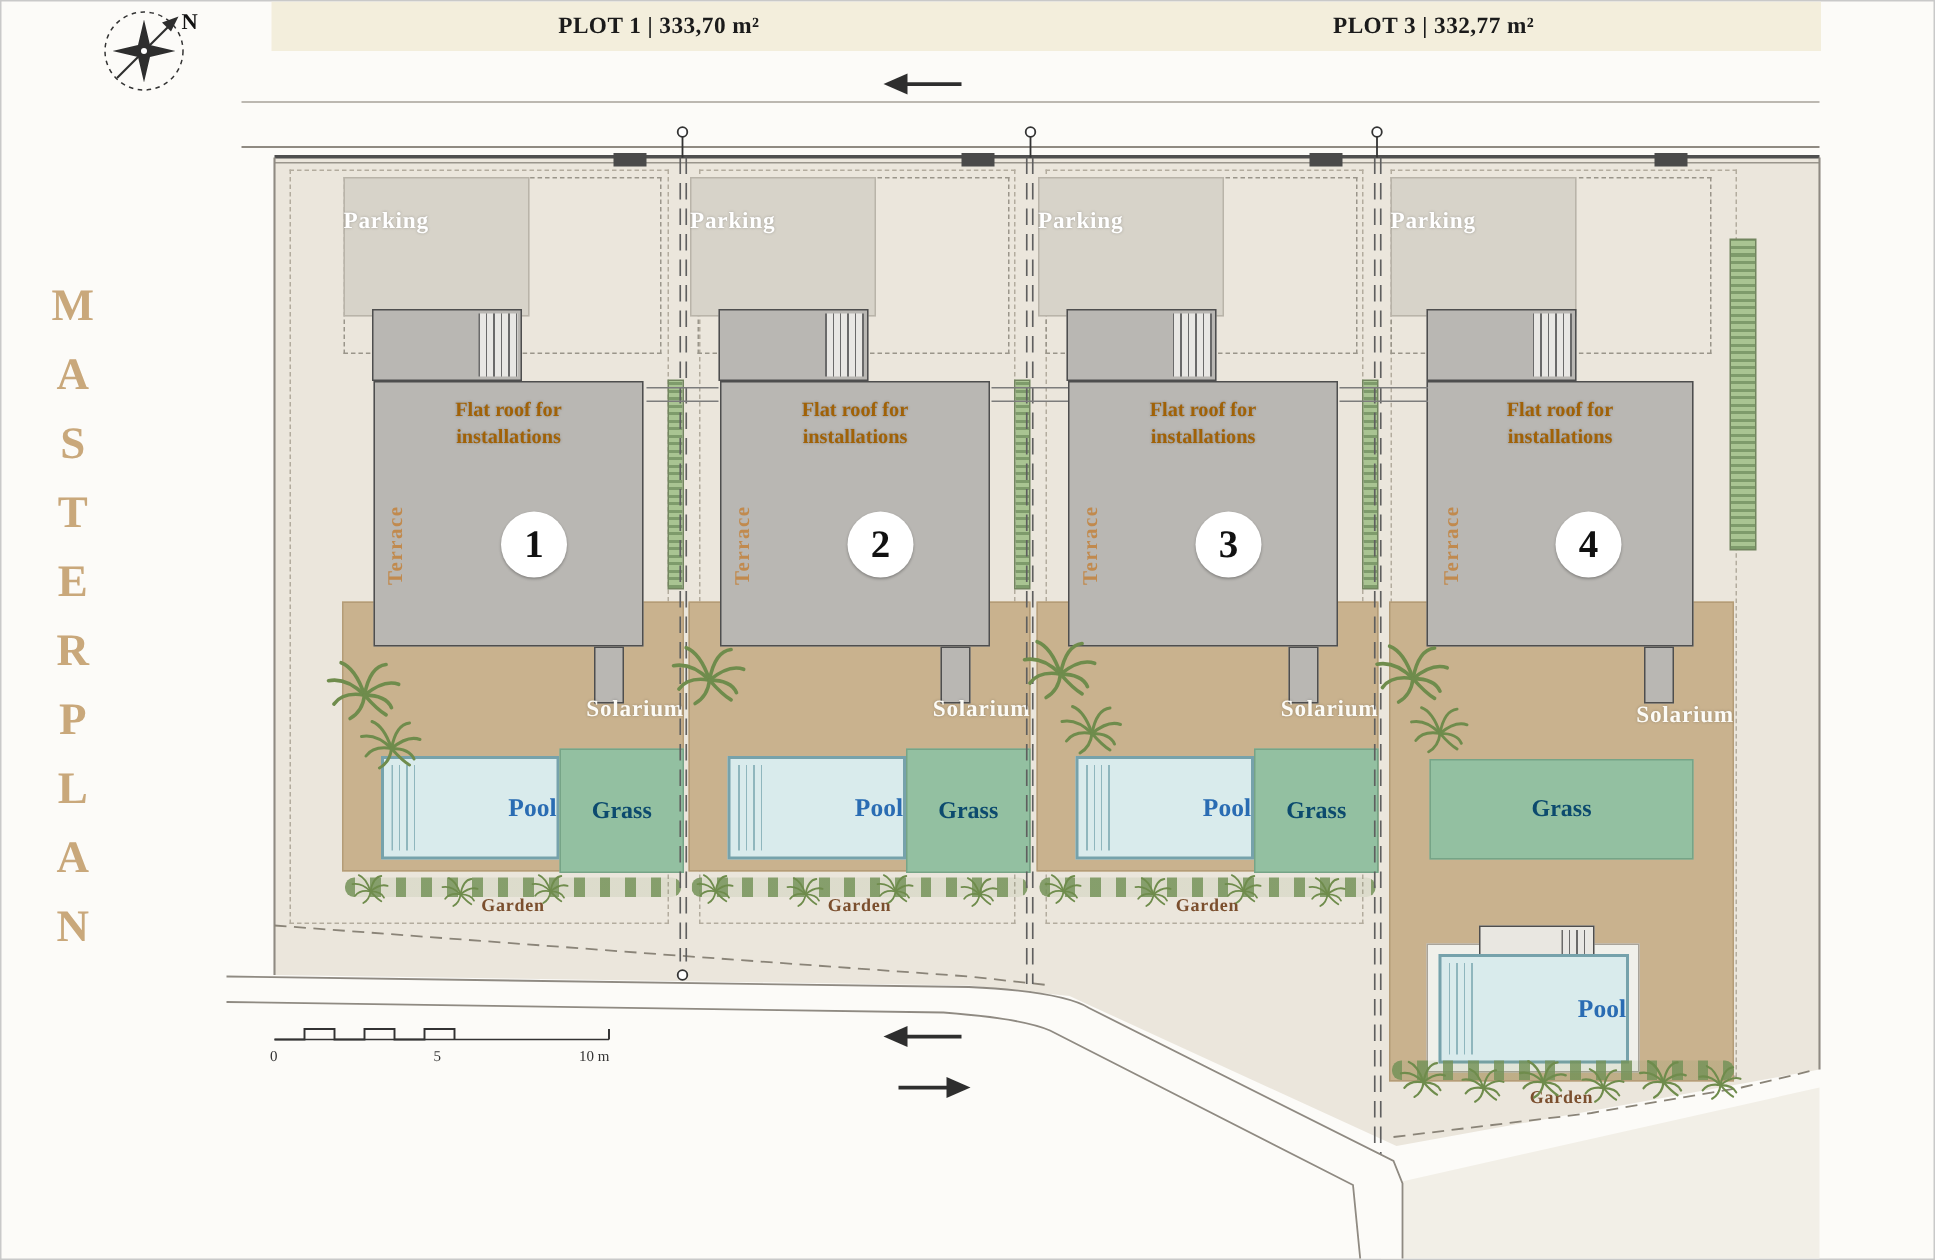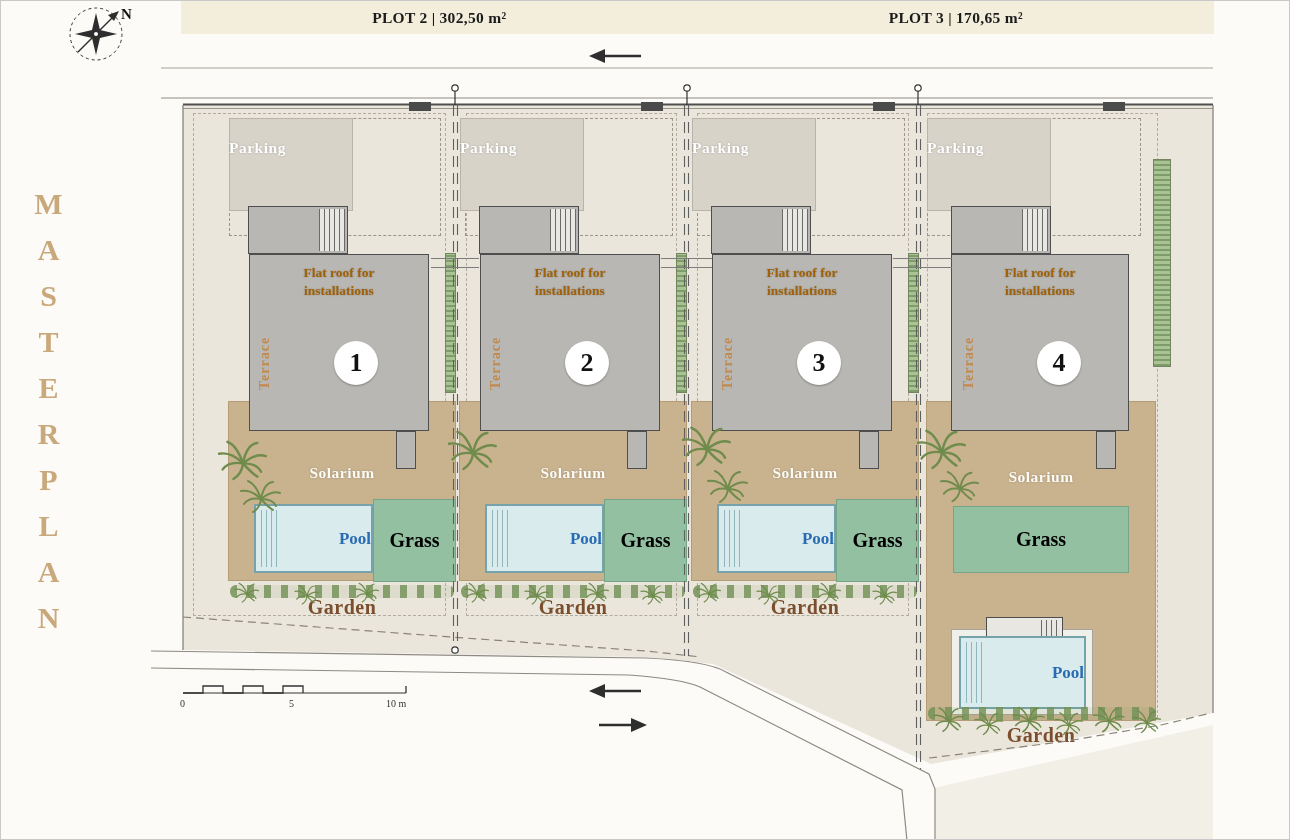--- a/index.html
+++ b/index.html
@@ -21,67 +21,67 @@
 .plot4 .setback{left:8px;right:56px;bottom:48px}
 .parking-dash{right:14px;width:208px;top:12px;height:118px;border:1px dashed #9a958a}
 .plot1 .parking-dash{right:15px;width:212px}
 .plot4 .parking-dash{right:73px;width:214px}
 .driveway{right:103px;width:124px;top:12px;height:93px;background:#d7d3c9;border:1px solid #b9b4a9}
 .plot4 .driveway{right:163px}
 .parking-label{right:103px;width:124px;top:33px;text-align:left;color:#fff;font-weight:700;font-size:15.5px;letter-spacing:.5px;text-shadow:0 0 2px rgba(0,0,0,.25)}
 .plot4 .parking-label{right:163px}
 .solarium{right:0;width:228px;top:295px;height:180px;background:#c9b28e;border:1px solid #b49c77}
 .plot4 .solarium{right:58px;width:230px;height:320px}
-.solarium-label{right:0;width:228px;top:358px;text-align:center;color:#fcfbf6;font-weight:700;font-size:15.5px;letter-spacing:.5px;text-shadow:0 0 2px rgba(0,0,0,.25)}
+.solarium-label{right:0;width:228px;top:358px;text-align:right;color:#fcfbf6;font-weight:700;font-size:15.5px;letter-spacing:.5px;text-shadow:0 0 2px rgba(0,0,0,.25)}
 .plot4 .solarium-label{right:58px;width:230px;top:362px}
 .hedge-row{right:2px;width:224px;top:479px;height:13px;background:repeating-linear-gradient(90deg,rgba(116,146,88,.85) 0 7px,rgba(116,146,88,.12) 7px 17px);border-radius:6px}
 .plot4 .hedge-row{right:58px;width:228px;top:601px}
 .pool{right:83px;width:119px;top:398px;height:69px;background:#d9ebec;border:2px solid #76a2ab;display:flex;align-items:center;justify-content:flex-end}
 .pool::before{content:"";position:absolute;left:5px;top:4px;bottom:4px;width:16px;background:repeating-linear-gradient(90deg,#8fb6bd 0 1px,transparent 1px 5px)}
 .plot4 .pool{right:128px;width:127px;top:530px;height:73px}
 .pool-txt{color:#2a6cb3;font-weight:700;font-size:17px}
 .grass{right:0;width:83px;top:393px;height:83px;background:#93c0a1;border:1px solid #76a487;display:flex;align-items:center;justify-content:center}
 .plot4 .grass{right:85px;width:176px;top:400px;height:67px}
-.grass-txt{color:#000000;font-weight:700;font-size:20px}
+.grass-txt{color:#0c4a6e;font-weight:700;font-size:16px}
 .bld-top{right:108px;width:100px;top:100px;height:48px;background:#b9b7b3;border:1.6px solid #4e4e4e}
 .plot4 .bld-top{right:163px}
 .stairs{position:absolute;right:2px;top:2px;bottom:2px;width:26px;background:repeating-linear-gradient(90deg,#6a6a6a 0 1px,#e8e7e4 1px 5px)}
 .bld-main{right:27px;width:180px;top:148px;height:177px;background:#b9b7b3;border:1.6px solid #4e4e4e}
 .plot4 .bld-main{right:85px;width:178px}
 .foot{right:40px;width:20px;top:325px;height:38px;background:#b9b7b3;border:1.5px solid #4e4e4e}
 .plot4 .foot{right:98px}
 .flatroof{right:27px;width:180px;top:158px;text-align:center;color:#a16207;font-weight:700;font-size:13.5px;line-height:1.35;padding:0 26px;text-shadow:0 0 2px rgba(0,0,0,.25)}
 .plot4 .flatroof{right:85px;width:178px}
 .terrace{right:162px;width:37px;top:200px;height:115px;writing-mode:vertical-rl;transform:rotate(180deg);text-align:center;color:#c18a4e;font-weight:700;font-size:14px;letter-spacing:1px}
 .plot4 .terrace{right:216px}
 .num{right:78px;top:235px;width:44px;height:44px;background:#fff;border-radius:50%;text-align:center;line-height:44px;font-weight:700;font-size:26px;color:#111;box-shadow:0 1px 2px rgba(0,0,0,.3)}
 .plot4 .num{right:133px}
-.garden-label{right:0;width:228px;top:490px;text-align:center;color:#7b4f2e;font-weight:700;font-size:20px;letter-spacing:.5px}
+.garden-label{right:0;width:228px;top:490px;text-align:center;color:#7b4f2e;font-weight:700;font-size:12px;letter-spacing:.5px}
 .plot4 .garden-label{right:58px;width:230px;top:618px}
 .pool-pad{right:121px;width:142px;top:523px;height:86px;background:#f0f0ea;border:1px solid #a9a49a}
 .poolhouse{right:151px;width:77px;top:511px;height:27px;background:#e9e7e1;border:1.6px solid #4e4e4e}
 .poolhouse::after{content:"";position:absolute;right:3px;top:2px;bottom:2px;width:18px;background:repeating-linear-gradient(90deg,#6a6a6a 0 1px,#e8e7e4 1px 5px)}
 .hedge-v{position:absolute;width:11px;background:repeating-linear-gradient(0deg,#7e9b6b 0 2px,#a9c492 2px 5px);border:1px solid #72855f;z-index:3}
 .hv1{left:444px;top:252px;height:140px}
 .hv2{left:675px;top:252px;height:140px}
 .hv3{left:907px;top:252px;height:140px}
 .hv4{left:1152px;top:158px;width:18px;height:208px}
 text{font-family:"Liberation Serif","DejaVu Serif",serif}
 </style>
 </head>
 <body>
 
 <svg id="underlay" class="layer" width="1290" height="840">
   <polygon points="182,104 1212,104 1212,712 930,763 712,663 645,656 182,649" fill="#ebe6dc"></polygon>
   <polygon points="910,792 1212,724 1212,840 920,840" fill="#f2efe7"></polygon>
 </svg>
 
 <div class="header-bar">
-  <div class="header-cell">PLOT 2 | 302,50 m²</div>
-  <div class="header-cell">PLOT 3 | 170,65 m²</div>
+  <div class="header-cell">PLOT 1 | 333,70 m²</div>
+  <div class="header-cell">PLOT 3 | 332,77 m²</div>
 </div>
 
 <div class="masterplan">MASTERPLAN</div>
 
 <div class="plot plot1">
   <div class="setback"></div>
   <div class="parking-dash"></div>
   <div class="driveway"></div>
   <div class="parking-label">Parking</div>
   <div class="solarium"></div>

